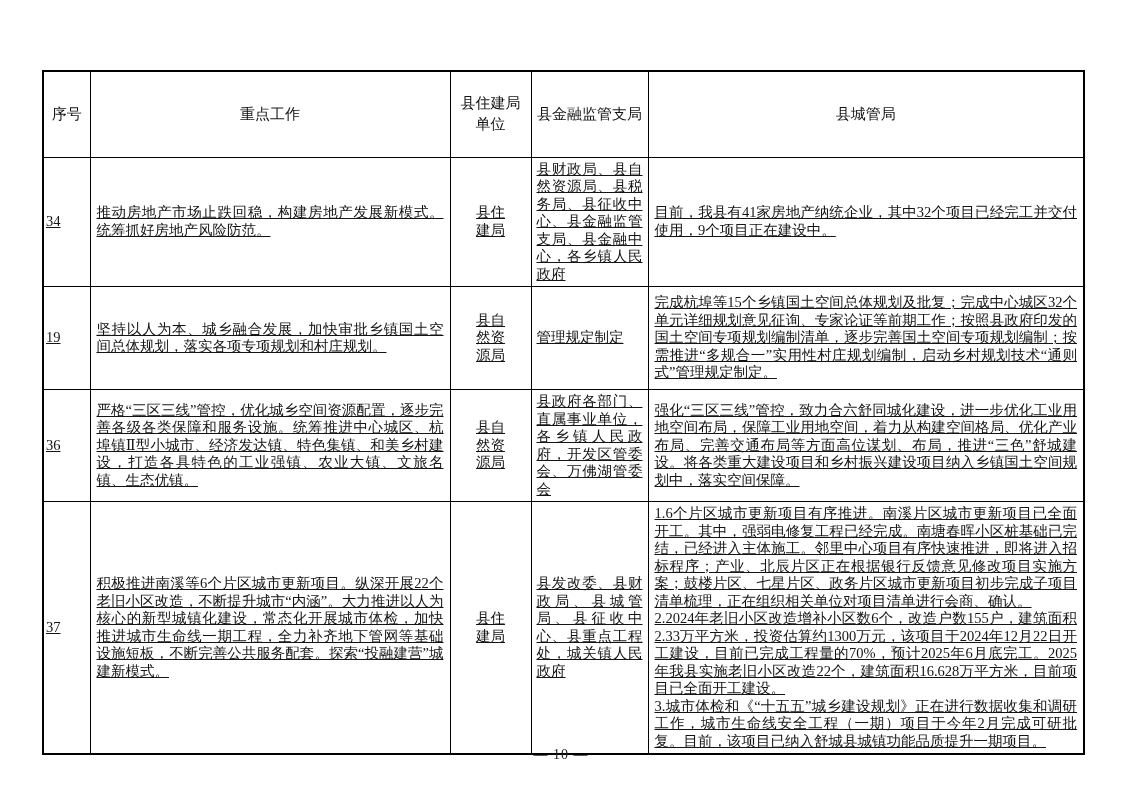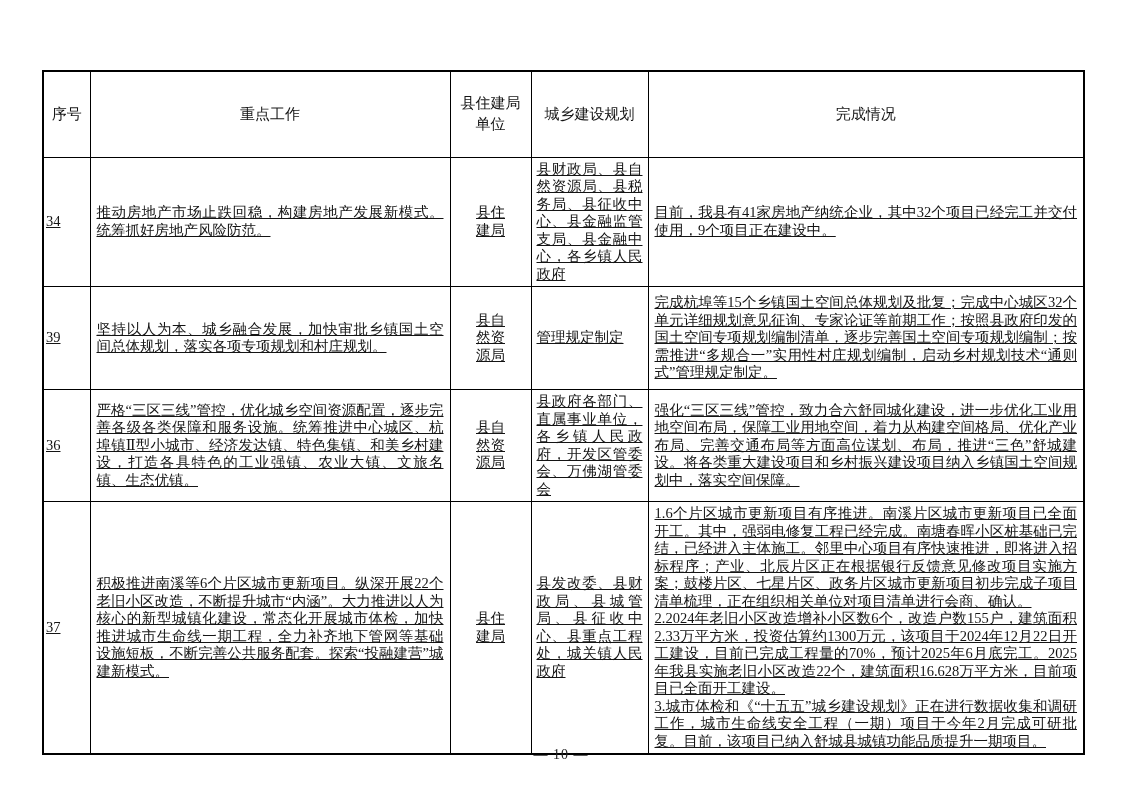--- a/index.html
+++ b/index.html
@@ -79,34 +79,34 @@
       <col style="width:81px">
       <col style="width:117px">
       <col style="width:436px">
     </colgroup>
     <thead>
       <tr>
         <th style="white-space:pre-line">序号</th>
         <th>重点工作</th>
         <th style="white-space:pre-line">县住建局
 单位</th>
-        <th>城乡建设规划</th>
-        <th>完成情况</th>
+        <th>县金融监管支局</th>
+        <th>县城管局</th>
       </tr>
     </thead>
     <tbody>
       <tr class="r34">
         <td class="c-id">34</td>
         <td class="c-work">推动房地产市场止跌回稳，构建房地产发展新模式。统筹抓好房地产风险防范。</td>
         <td class="c-lead">县住建局</td>
         <td class="c-collab">县财政局、县自然资源局、县税务局、县征收中心、县金融监管支局、县金融中心，各乡镇人民政府</td>
         <td class="c-status">目前，我县有41家房地产纳统企业，其中32个项目已经完工并交付使用，9个项目正在建设中。</td>
       </tr>
       <tr class="r35">
-        <td class="c-id">39</td>
+        <td class="c-id">19</td>
         <td class="c-work">坚持以人为本、城乡融合发展，加快审批乡镇国土空间总体规划，落实各项专项规划和村庄规划。</td>
         <td class="c-lead">县自然资源局</td>
         <td class="c-collab">管理规定制定</td>
         <td class="c-status">完成杭埠等15个乡镇国土空间总体规划及批复；完成中心城区32个单元详细规划意见征询、专家论证等前期工作；按照县政府印发的国土空间专项规划编制清单，逐步完善国土空间专项规划编制；按需推进“多规合一”实用性村庄规划编制，启动乡村规划技术“通则式”管理规定制定。</td>
       </tr>
       <tr class="r36">
         <td class="c-id">36</td>
         <td class="c-work">严格“三区三线”管控，优化城乡空间资源配置，逐步完善各级各类保障和服务设施。统筹推进中心城区、杭埠镇Ⅱ型小城市、经济发达镇、特色集镇、和美乡村建设，打造各具特色的工业强镇、农业大镇、文旅名镇、生态优镇。</td>
         <td class="c-lead">县自然资源局</td>
         <td class="c-collab">县政府各部门、直属事业单位，各乡镇人民政府，开发区管委会、万佛湖管委会</td>

